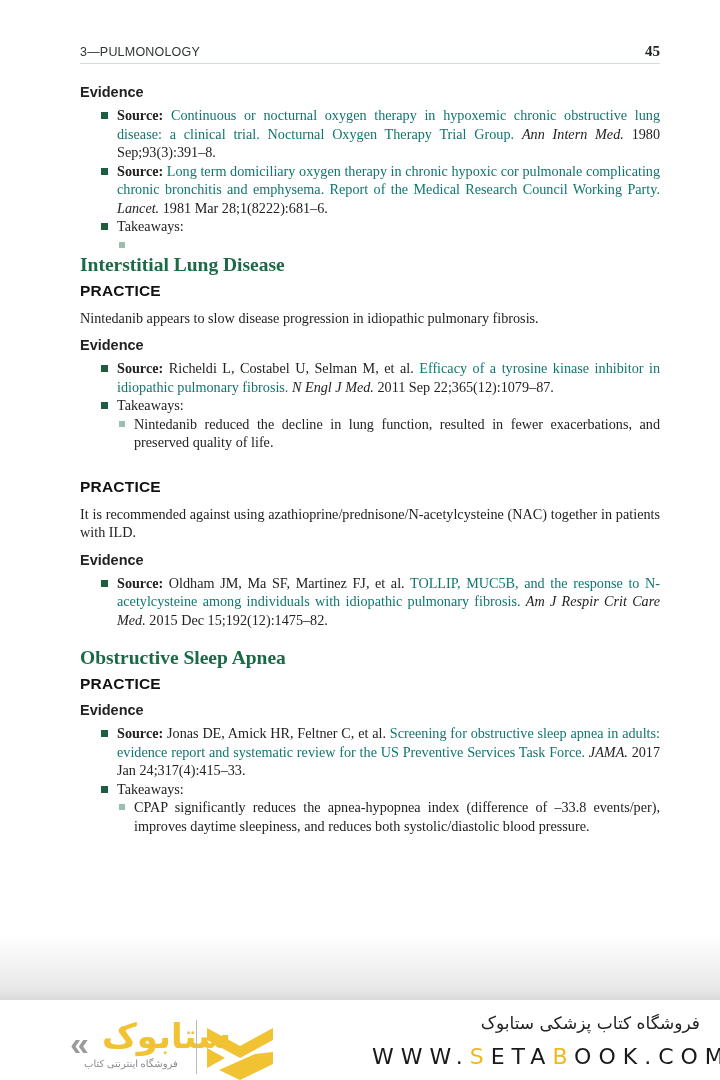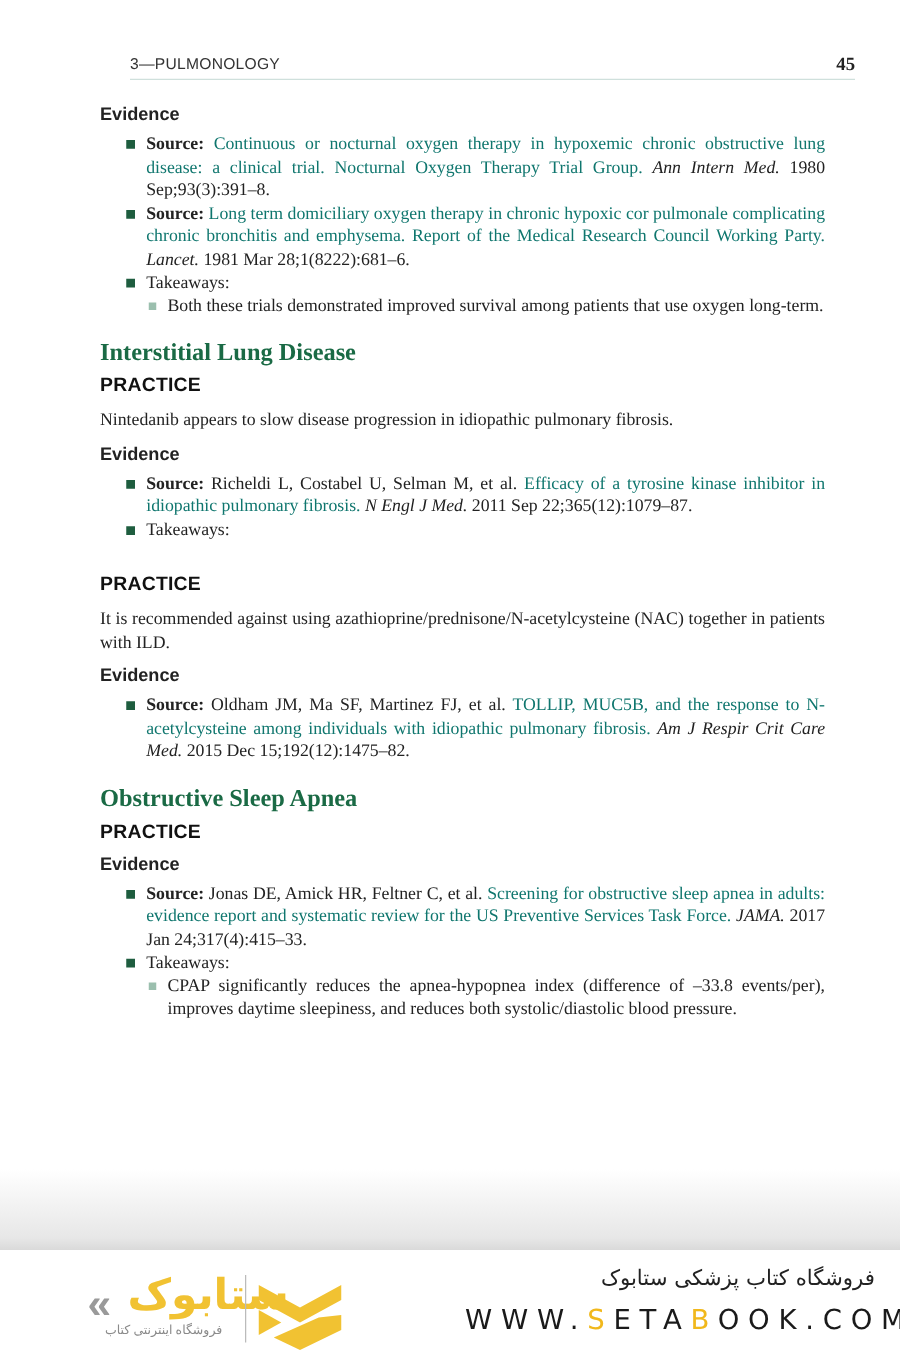--- a/index.html
+++ b/index.html
@@ -3,22 +3,22 @@
   <meta charset="utf-8">
   <style>
     * { box-sizing: border-box; margin: 0; padding: 0; }
     html, body { width: 720px; height: 1080px; background: #ffffff; overflow: hidden; }
     body { position: relative; font-family: "Liberation Serif", serif; color: #222; }
 
     .page { position: absolute; left: 0; top: 0; width: 720px; height: 1080px; }
 
     .running-head {
       position: absolute; left: 80px; top: 44px; width: 580px; height: 20px;
-      display: flex; justify-content: space-between; align-items: flex-start;
-      border-bottom: 1px solid #cfe0dc; padding-bottom: 4px; margin-left: 24px;
+      display: flex; justify-content: space-between; align-items: center;
+      border-bottom: 1px solid #cfe0dc; padding-bottom: 4px;
     }
     .running-head .chapter { font-family: "Liberation Sans", sans-serif; font-size: 12.5px; color: #333; letter-spacing: 0.2px; }
     .running-head .pageno { font-family: "Liberation Serif", serif; font-weight: bold; font-size: 15px; color: #222; }
 
     .content { position: absolute; left: 80px; top: 84px; width: 580px; }
 
     .h-evidence {
       font-family: "Liberation Sans", sans-serif; font-weight: bold; font-size: 14.5px; color: #222;
       margin-bottom: 6px;
     }
@@ -109,21 +109,20 @@
         <a class="link">Long term domiciliary oxygen therapy in chronic hypoxic cor pulmonale complicating chronic bronchitis and emphysema. Report of the Medical Research Council Working Party.</a>
         <span class="journal">Lancet.</span>
         <span>1981 Mar 28;1(8222):681–6.</span>
       </li>
       <li>
         <span class="bullet"></span>
         <span class="lbl-plain">Takeaways:</span>
         <ul class="lvl2">
           <li>
             <span class="bullet"></span>
-            <span>Both these trials demonstrated improved survival among patients that use oxygen long-term.</span>
           </li>
         </ul>
       </li>
     </ul>
 
     <div class="sp-m"></div>
 
     <div class="h-section">Interstitial Lung Disease</div>
     <div class="h-practice">PRACTICE</div>
     <div class="para">Nintedanib appears to slow disease progression in idiopathic pulmonary fibrosis.</div>
@@ -133,20 +132,26 @@
         <span class="bullet"></span>
         <span class="lbl">Source:</span>
         <span>Richeldi L, Costabel U, Selman M, et al.</span>
         <a class="link">Efficacy of a tyrosine kinase inhibitor in idiopathic pulmonary fibrosis.</a>
         <span class="journal">N Engl J Med.</span>
         <span>2011 Sep 22;365(12):1079–87.</span>
       </li>
       <li>
         <span class="bullet"></span>
         <span class="lbl-plain">Takeaways:</span>
+        <ul class="lvl2">
+          <li>
+            <span class="bullet"></span>
+            <span>Nintedanib reduced the decline in lung function, resulted in fewer exacerbations, and preserved quality of life.</span>
+          </li>
+        </ul>
       </li>
     </ul>
 
     <div class="sp-l"></div>
 
     <div class="h-practice">PRACTICE</div>
     <div class="para">It is recommended against using azathioprine/prednisone/N-acetylcysteine (NAC) together in patients with ILD.</div>
     <div class="h-evidence">Evidence</div>
     <ul class="lvl1">
       <li>

